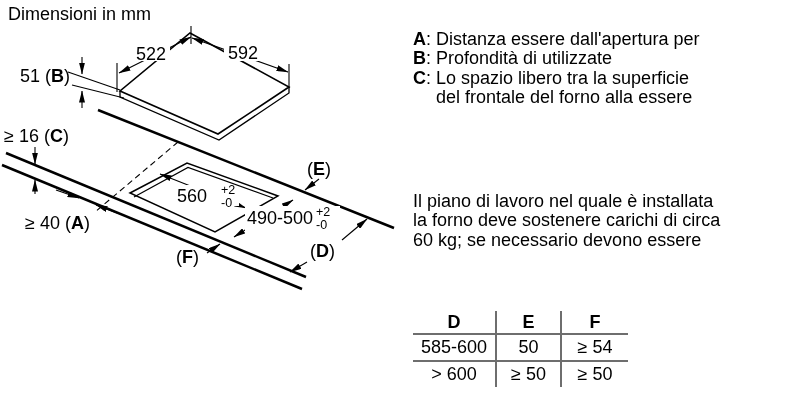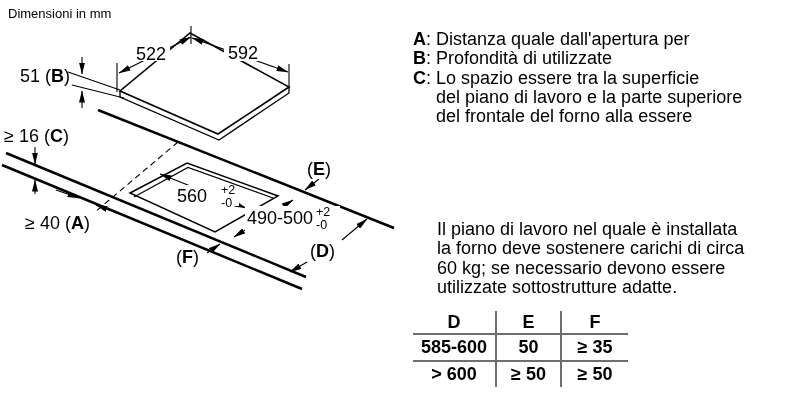--- a/index.html
+++ b/index.html
@@ -1,45 +1,45 @@
 <!DOCTYPE html>
 <html><head>
 <meta charset="utf-8">
 <style>
   html,body{margin:0;padding:0;}
   body{
     width:800px;height:400px;position:relative;background:#ffffff;
     font-family:"Liberation Sans","DejaVu Sans",sans-serif;color:#000;
     overflow:hidden;
   }
-  #title{position:absolute;left:8px;top:4px;font-size:13px;line-height:20px;white-space:nowrap;}
+  #title{position:absolute;left:8px;top:4px;font-size:18px;line-height:20px;white-space:nowrap;}
   svg#diagram{position:absolute;left:0;top:0;}
   svg text{font-family:"Liberation Sans","DejaVu Sans",sans-serif;font-size:18px;fill:#000;}
   svg text.tol{font-size:12.5px;}
   svg tspan.bold{font-weight:bold;}
   .thin{stroke:#000;stroke-width:1.1;fill:none;}
   .med{stroke:#000;stroke-width:1.5;fill:none;}
   .hob{stroke:#000;stroke-width:1.6;fill:none;}
   .lip{stroke:#000;stroke-width:1.3;fill:none;}
   .inner{stroke:#000;stroke-width:1.2;fill:none;}
   .thick{stroke:#000;stroke-width:2.5;fill:none;}
   .dash{stroke:#000;stroke-width:1.1;fill:none;stroke-dasharray:6 4;}
   .ko{fill:#ffffff;stroke:none;}
 
   #legend{position:absolute;left:413px;top:30px;font-size:18px;line-height:19.3px;}
   .legend-item{display:flex;}
   .legend-key{width:23px;flex:0 0 23px;font-weight:bold;white-space:nowrap;}
   .legend-key .colon{font-weight:normal;}
   .ln{white-space:nowrap;}
 
-  #paragraph{position:absolute;left:437px;top:192px;font-size:18px;line-height:19.3px;margin-top:28px;}
+  #paragraph{position:absolute;left:413px;top:192px;font-size:18px;line-height:19.3px;}
 
   #dtable{position:absolute;left:413px;top:311px;display:grid;
           grid-template-columns:84px 65px 66px;font-size:18px;}
-  #dtable .cell{display:flex;align-items:center;justify-content:center;white-space:nowrap;font-weight:bold;}
+  #dtable .cell{display:flex;align-items:center;justify-content:center;white-space:nowrap;}
   #dtable .hcell{height:22px;font-weight:bold;}
   #dtable .bcell{height:25px;}
   #dtable .vline{border-right:2px solid #6e6e6e;}
   #dtable .hline{border-bottom:2px solid #6e6e6e;}
 </style>
 </head>
 <body>
 
 <div id="title">Dimensioni in mm</div>
 
@@ -114,51 +114,49 @@
     <text x="247" y="224">490-500</text>
     <text class="tol" x="316" y="216">+2</text>
     <text class="tol" x="316" y="229">-0</text>
   </g>
 </svg>
 
 <div id="legend">
   <div class="legend-item">
     <span class="legend-key"><span>A</span><span class="colon">:</span></span>
     <div class="legend-text">
-      <div class="ln">Distanza quale dall'apertura per</div>
+      <div class="ln">Distanza essere dall'apertura per</div>
     </div>
   </div>
   <div class="legend-item">
     <span class="legend-key"><span>B</span><span class="colon">:</span></span>
     <div class="legend-text">
       <div class="ln">Profondità di utilizzate</div>
     </div>
   </div>
   <div class="legend-item">
     <span class="legend-key"><span>C</span><span class="colon">:</span></span>
     <div class="legend-text">
-      <div class="ln">Lo spazio essere tra la superficie</div>
-      <div class="ln">del piano di lavoro e la parte superiore</div>
+      <div class="ln">Lo spazio libero tra la superficie</div>
       <div class="ln">del frontale del forno alla essere</div>
     </div>
   </div>
 </div>
 
 <div id="paragraph">
   <div class="ln">Il piano di lavoro nel quale è installata</div>
   <div class="ln">la forno deve sostenere carichi di circa</div>
   <div class="ln">60 kg; se necessario devono essere</div>
-  <div class="ln">utilizzate sottostrutture adatte.</div>
 </div>
 
 <div id="dtable">
   <div class="cell hcell vline hline">D</div>
   <div class="cell hcell vline hline">E</div>
   <div class="cell hcell hline">F</div>
 
   <div class="cell bcell vline hline">585-600</div>
   <div class="cell bcell vline hline">50</div>
-  <div class="cell bcell hline">≥ 35</div>
+  <div class="cell bcell hline">≥ 54</div>
 
   <div class="cell bcell vline">&gt; 600</div>
   <div class="cell bcell vline">≥ 50</div>
   <div class="cell bcell">≥ 50</div>
 </div>
 
 </body></html>

